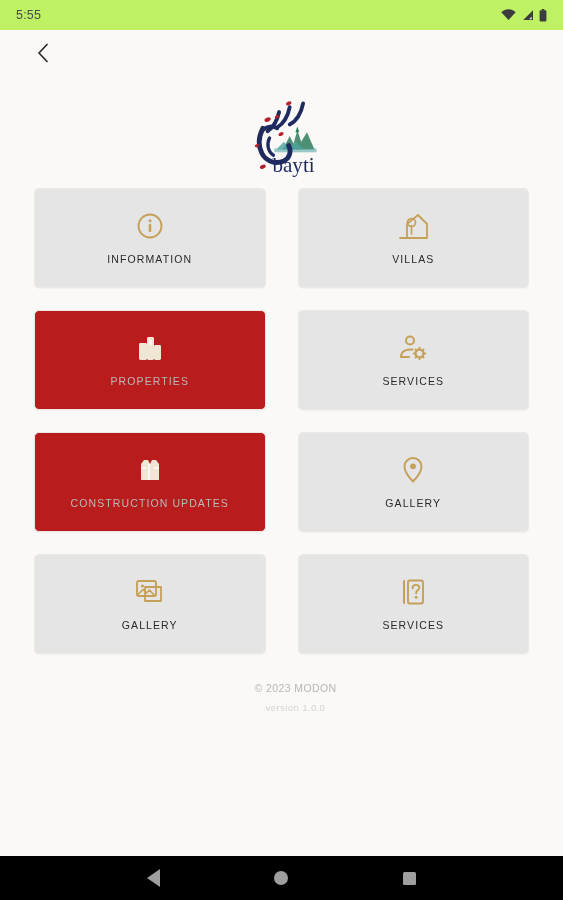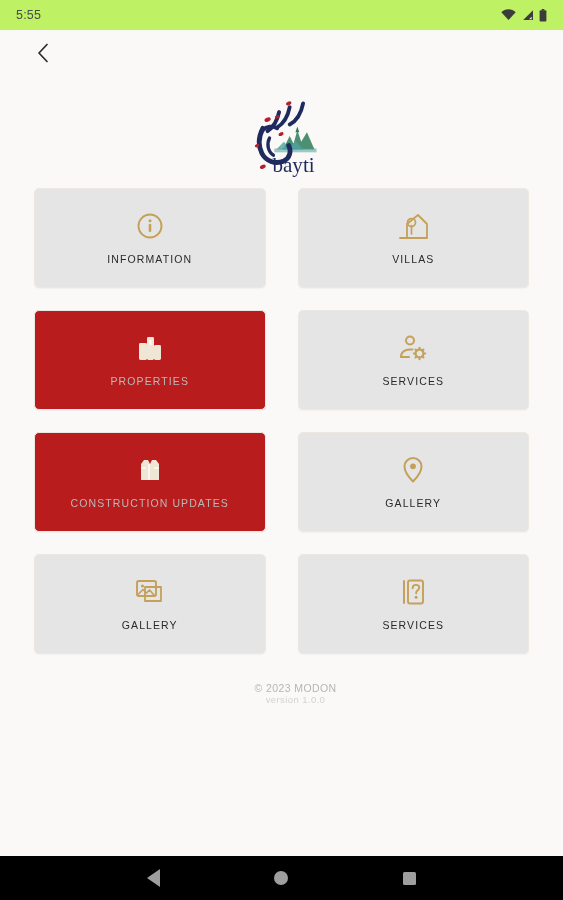--- a/index.html
+++ b/index.html
@@ -70,21 +70,21 @@
   }
   .card.disabled .card-label{ color:#B9B9B9; }
 
   
   .footer{
     margin-top:28px;
     text-align:center;
     padding-left:28px;
   }
   .footer-copy{ font-size:10.5px; color:#B5B5B5; letter-spacing:.4px; }
-  .footer-version{ font-size:9.5px; color:#D2D2D2; letter-spacing:.4px; }
+  .footer-version{ font-size:9.5px; color:#D2D2D2; letter-spacing:.4px; margin-top:8px; }
 
   
   .navbar{
     position:absolute; bottom:0; left:0;
     width:563px; height:44px;
     background:#000000;
     display:flex; align-items:center; justify-content:space-around;
     padding:0 90px;
   }
   .nav-btn{ width:34px; height:34px; display:flex; align-items:center; justify-content:center; cursor:pointer; }

